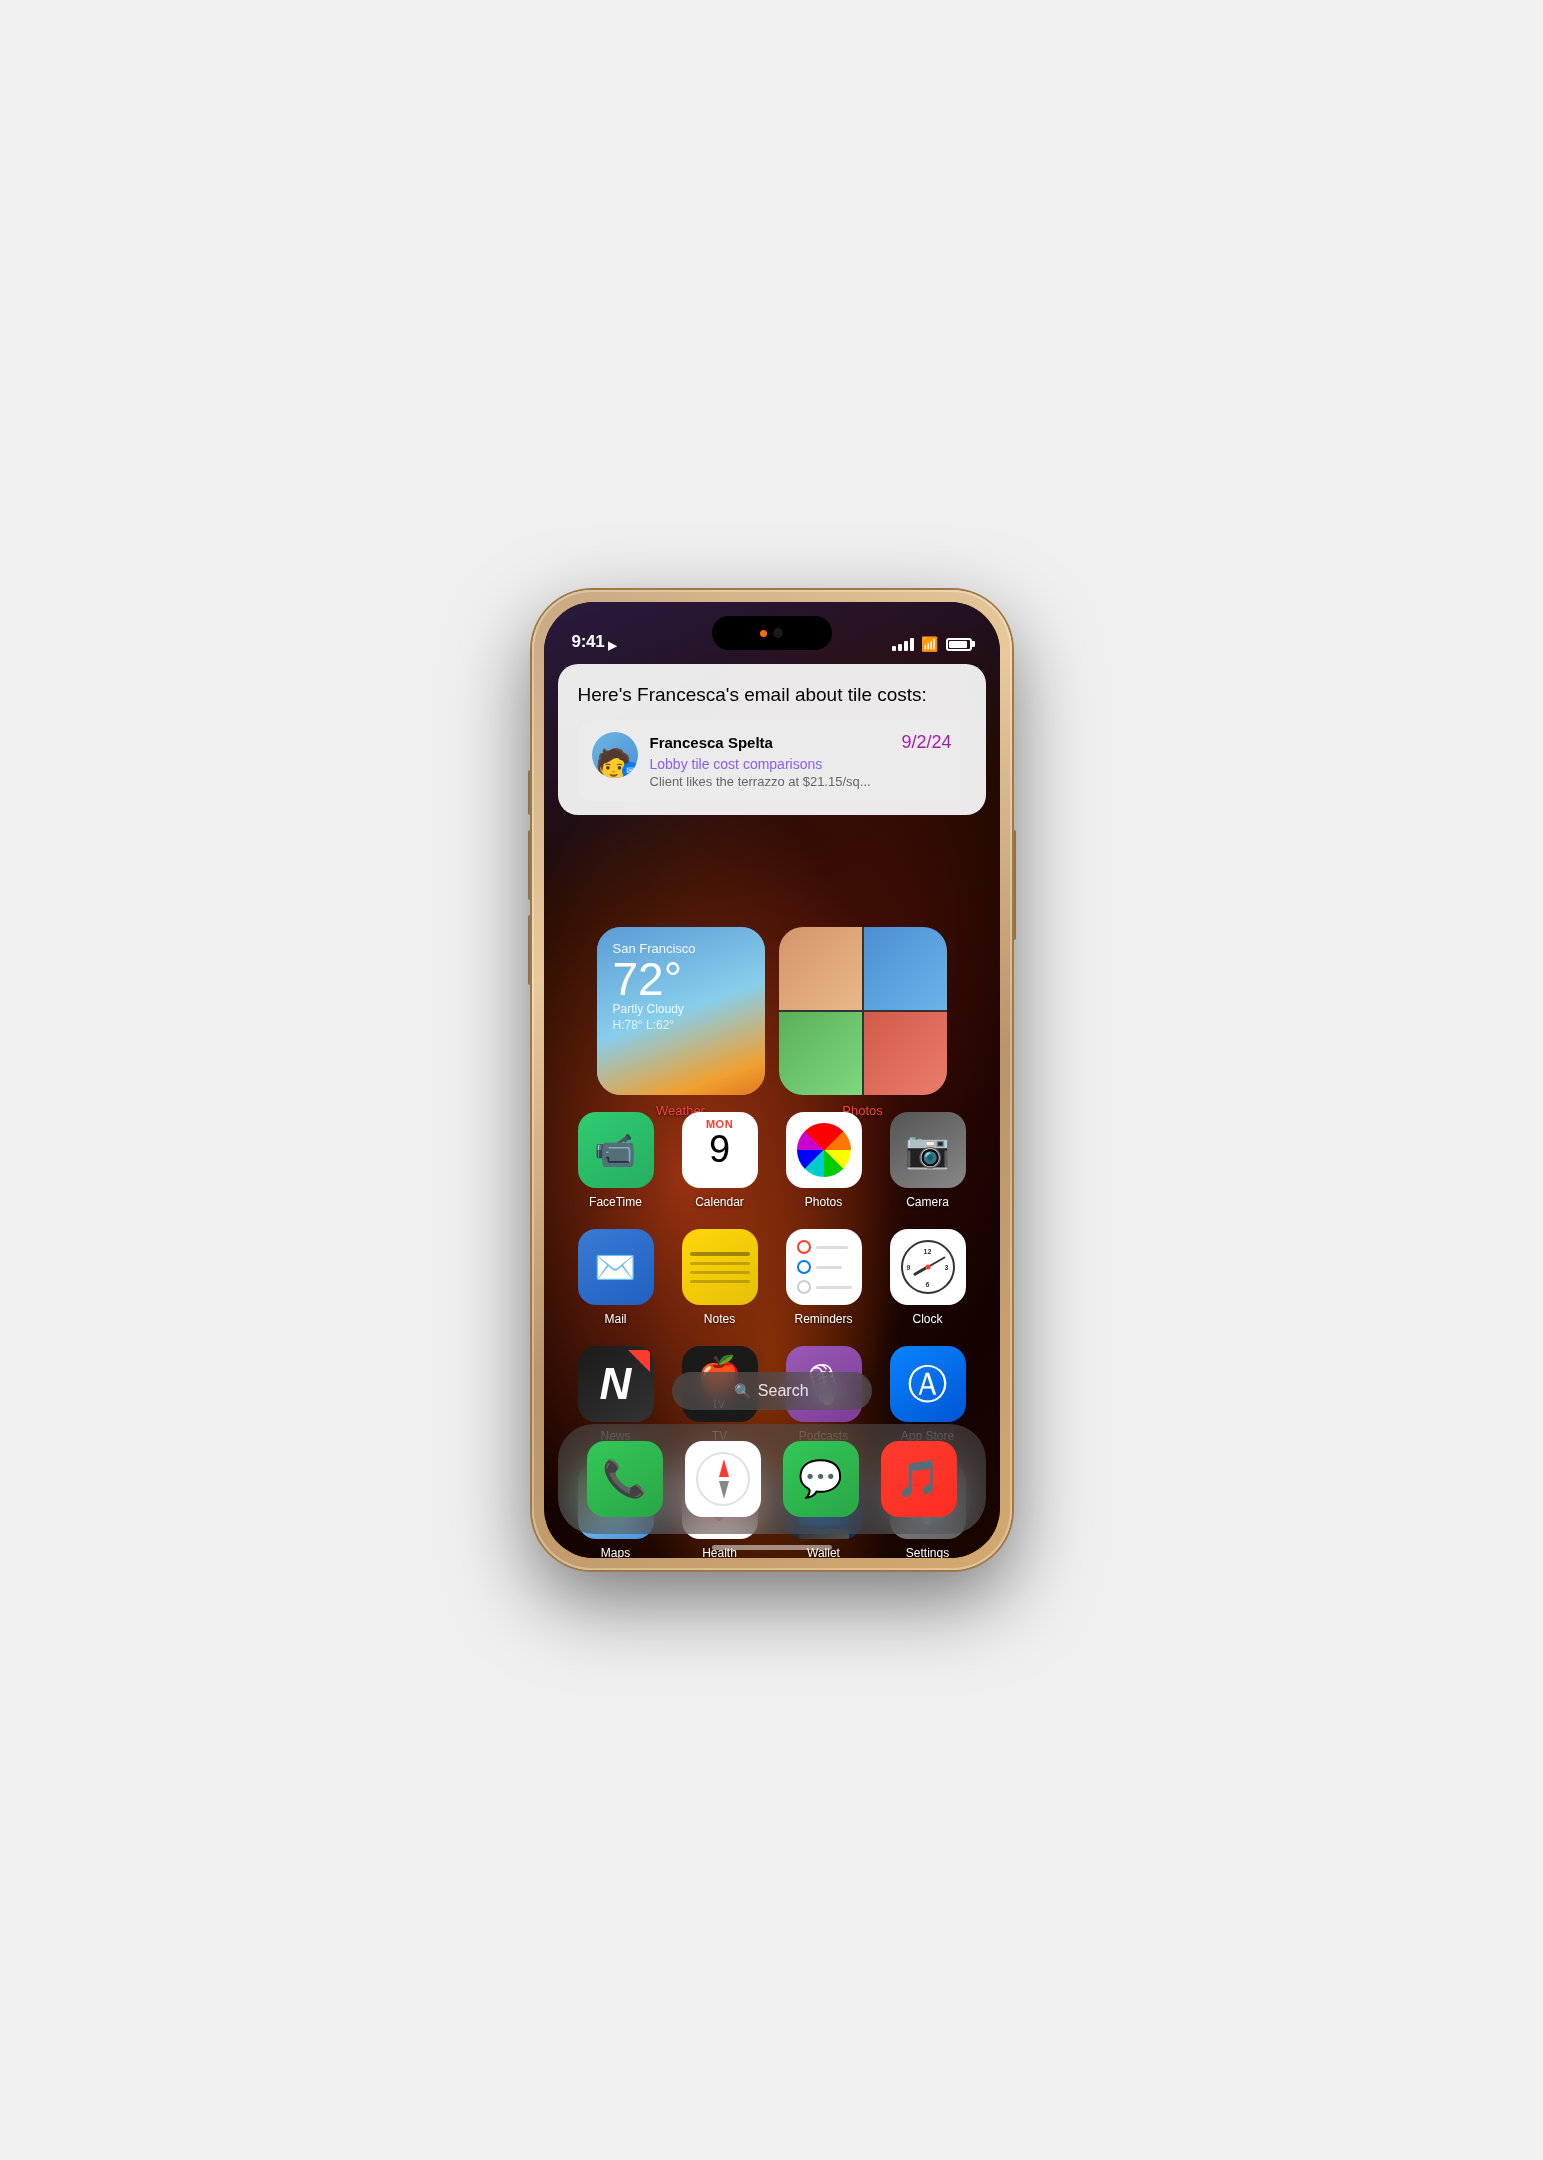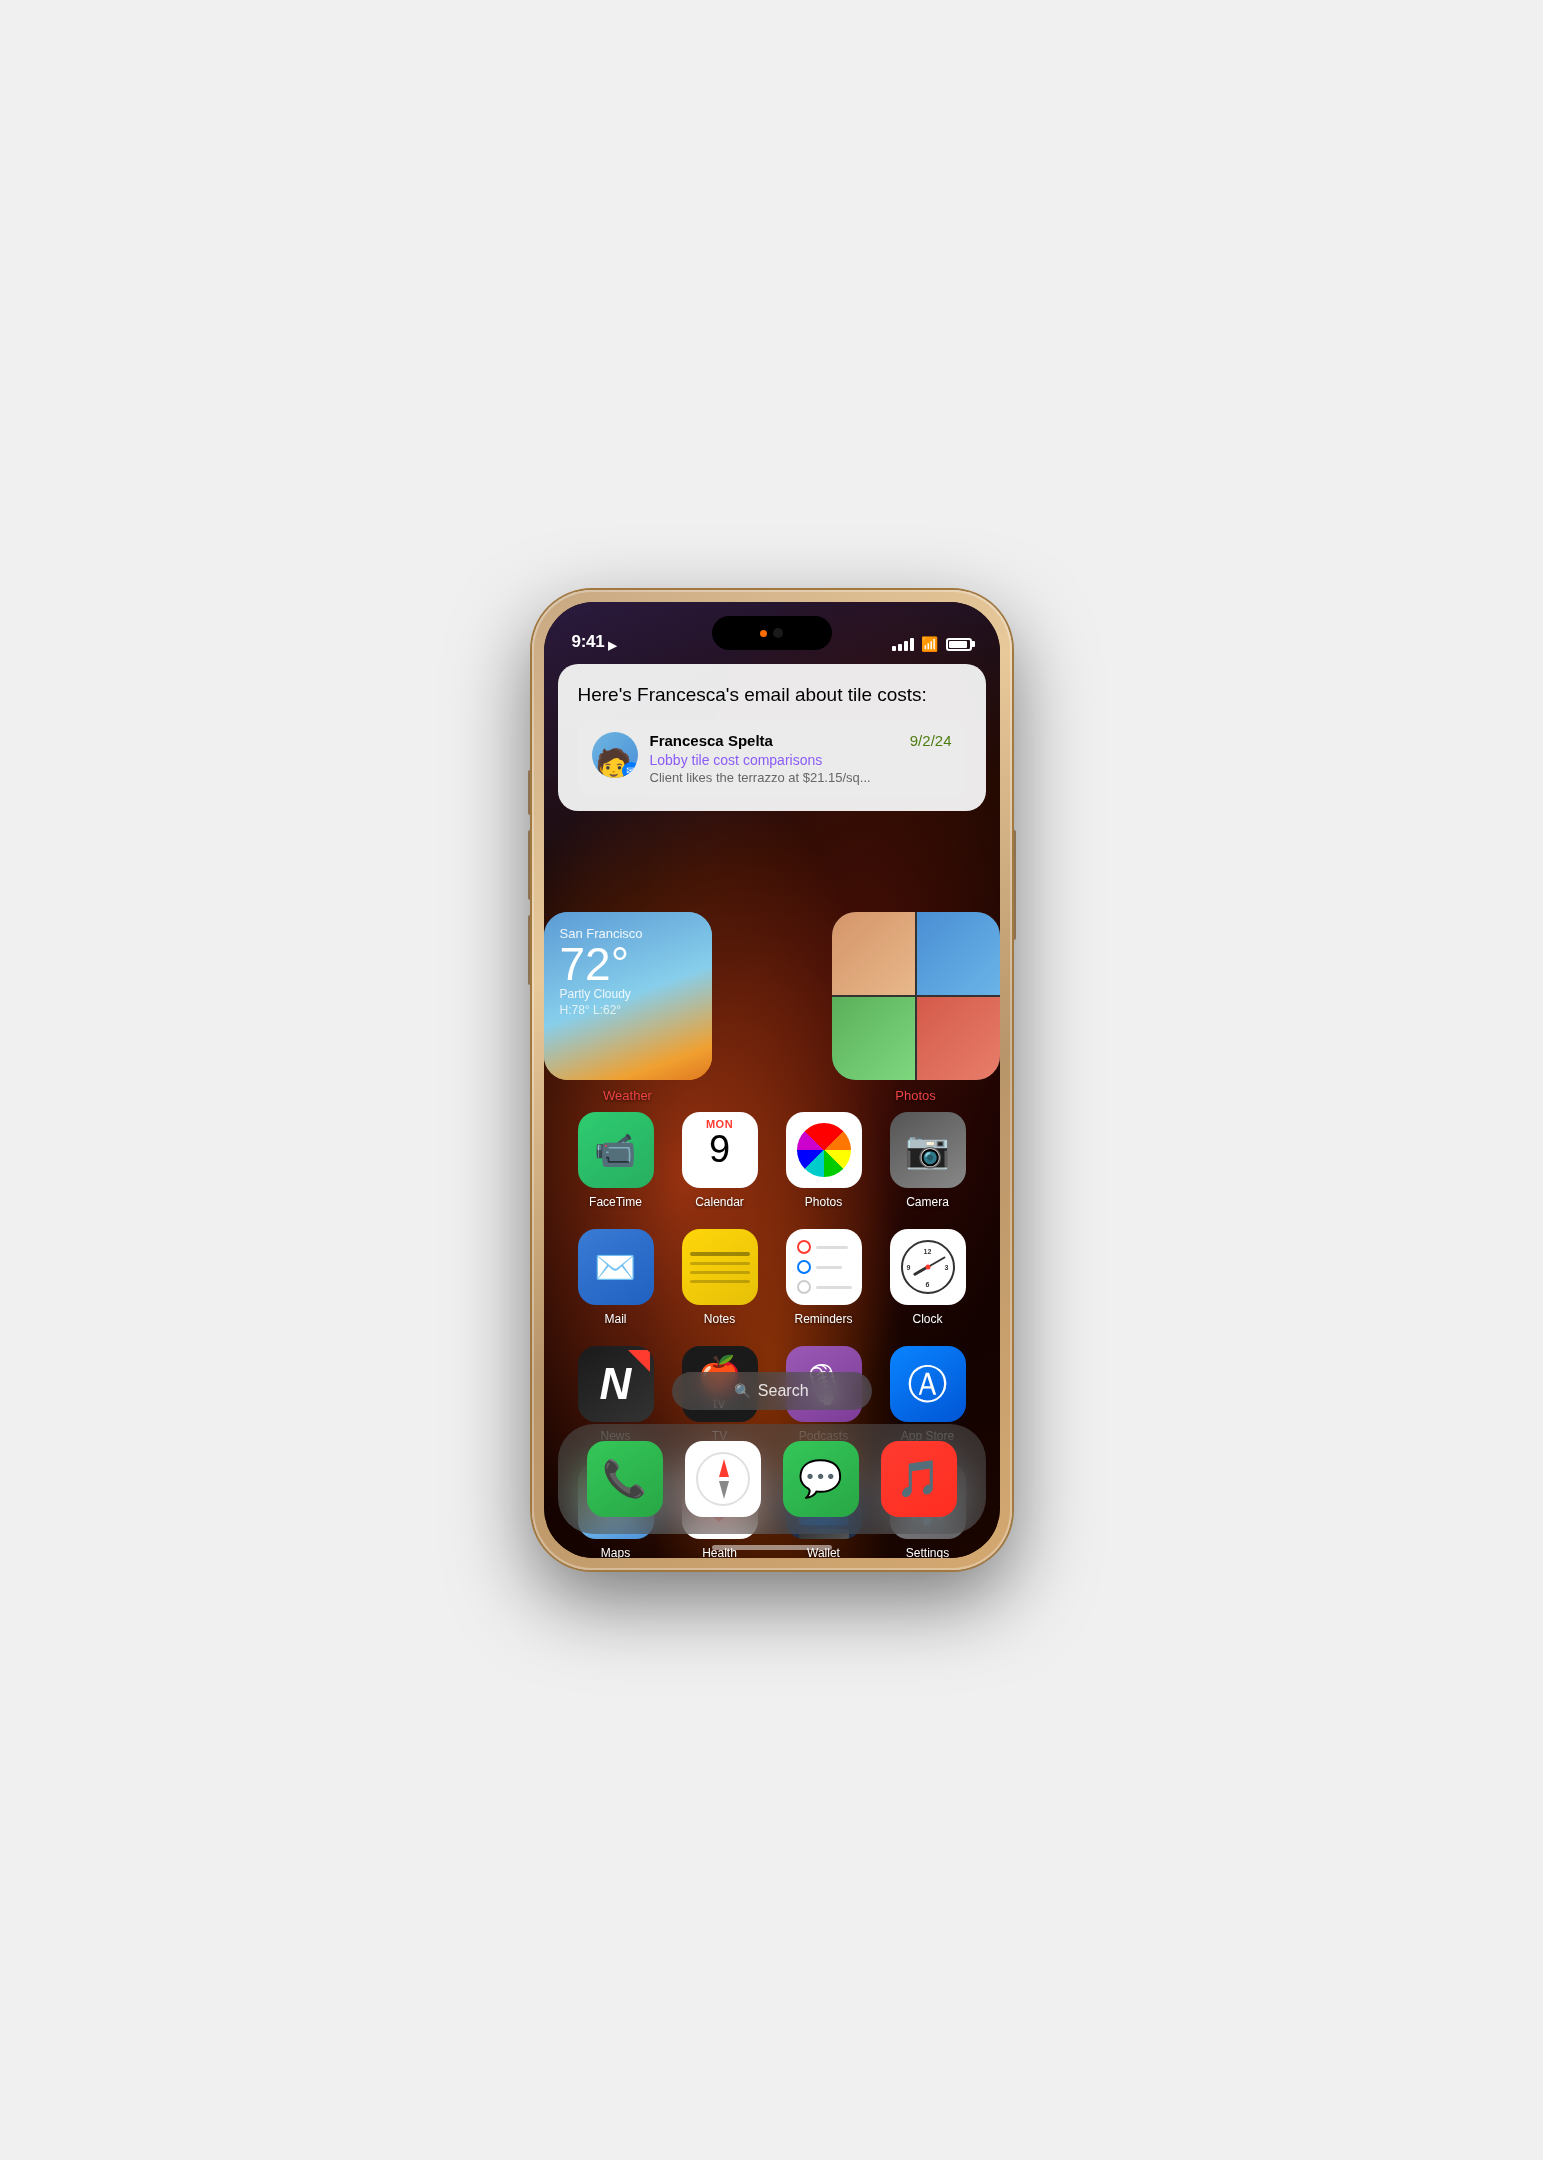--- a/index.html
+++ b/index.html
@@ -253,45 +253,45 @@
       align-items: baseline;
       margin-bottom: 3px;
       gap: 48px;
     }
     .email-sender {
       font-size: 15px;
       font-weight: 700;
       color: #000;
     }
     .email-date {
-      font-size: 15px;
-      color: #4d7c0f;
+      font-size: 18px;
+      color: #a21caf;
     }
     .email-subject {
       font-size: 14px;
       font-weight: 500;
       color: #8b5cf6;
       margin-bottom: 2px;
     }
     .email-preview {
       font-size: 13px;
       color: #666;
       white-space: nowrap;
       overflow: hidden;
       text-overflow: ellipsis;
     }
 
     
     .widget-row {
       position: absolute;
-      top: 310px;
+      top: 325px;
       left: 0;
       right: 0;
       display: flex;
-      justify-content: space-between;
+      justify-content: center;
       gap: 14px;
       z-index: 10;
     }
 
     .widget-small {
       width: 168px;
       height: 168px;
       border-radius: 24px;
       overflow: hidden;
       position: relative;

